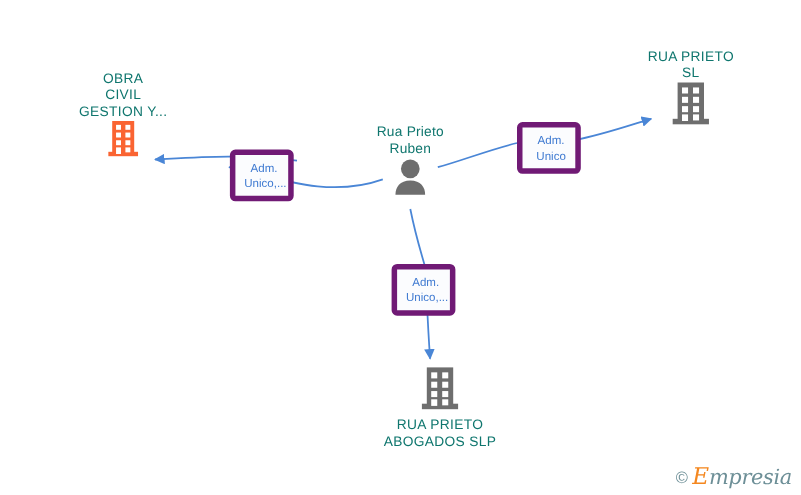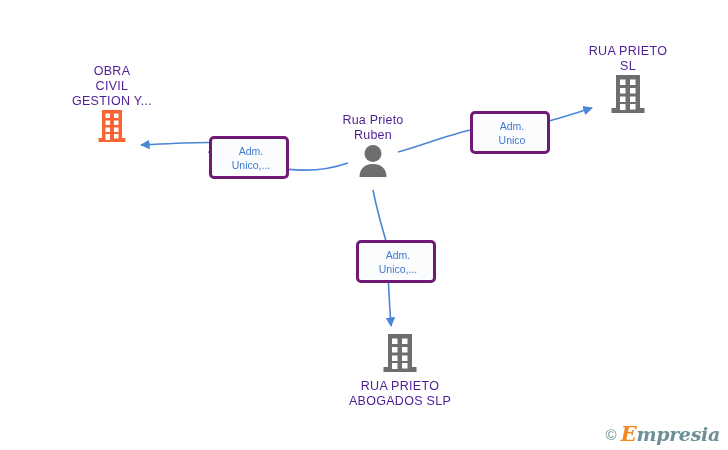--- a/index.html
+++ b/index.html
@@ -29,48 +29,48 @@
   
   .node {
     position: absolute;
     display: flex;
     flex-direction: column;
     align-items: center;
     width: 160px;
     margin-left: -80px;
   }
   .node-label {
-    color: #4c1d95;
+    color: #0f766e;
     font-size: 12.5px;
     line-height: 15px;
     text-align: center;
     letter-spacing: .2px;
     white-space: pre-line;
   }
   .node-label.company {
     letter-spacing: .3px;
   }
   .icon-wrap {
     display: block;
     line-height: 0;
   }
 
   
   .edge-label {
     position: absolute;
     box-sizing: border-box;
     background: #fbfcfe;
-    border: 3px solid #701a75;
+    border: 5px solid #701a75;
     border-radius: 5px;
     color: #3f7ad1;
     font-size: 10.5px;
     line-height: 14px;
     text-align: center;
     padding: 5px 4px 4px 8px;
-    width: 80px;
+    width: 58px;
     white-space: pre-line;
   }
 
   
   #watermark {
     position: absolute;
     right: 8px;
     bottom: 6px;
     display: flex;
     align-items: center;
@@ -82,21 +82,20 @@
     font-size: 15px;
     line-height: 15px;
   }
   #watermark .brand {
     font-family: "DejaVu Serif", serif;
     font-style: italic;
     font-size: 19px;
     line-height: 19px;
     color: #6d8f97;
     letter-spacing: -.3px;
-    font-weight: bold;
   }
   #watermark .brand .cap {
     color: #f4871f;
     font-size: 21px;
   }
 </style>
 </head>
 <body>
 
 <div id="canvas">

